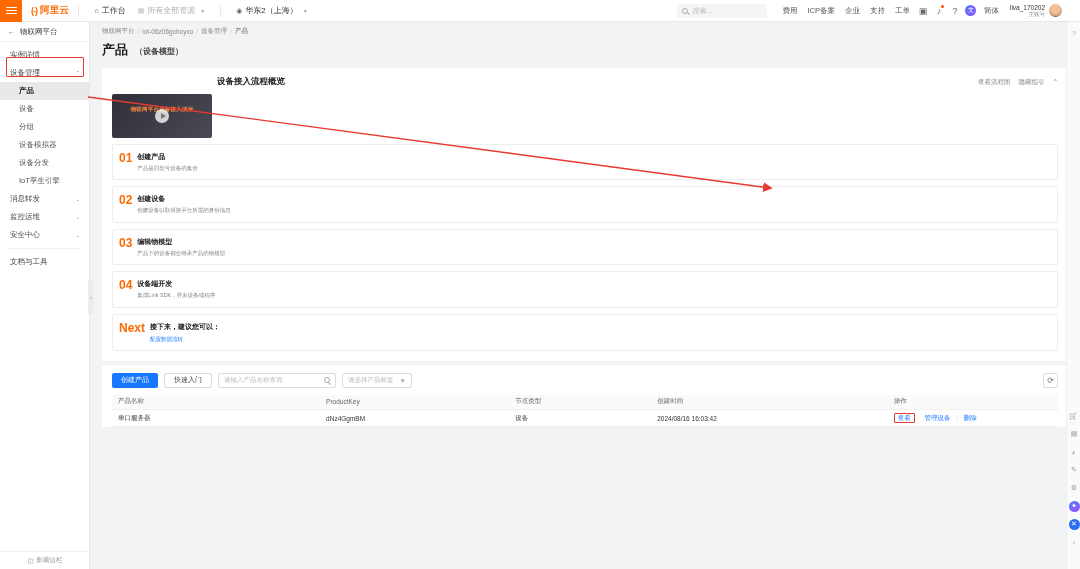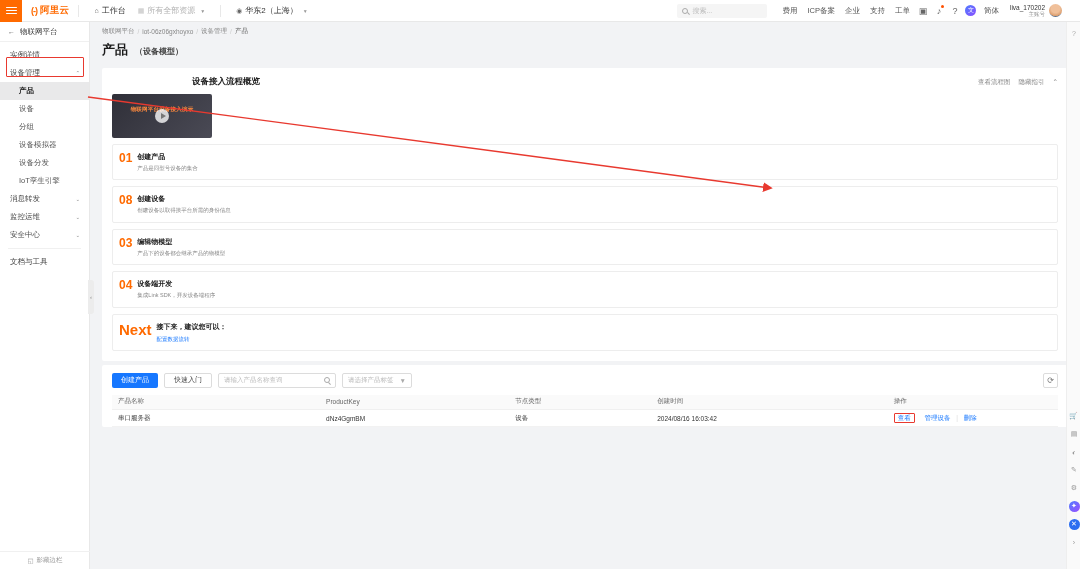--- a/index.html
+++ b/index.html
@@ -119,21 +119,21 @@
   .crumb .last { color: #666; }
   .page-title-row { display: flex; align-items: baseline; gap: 7px; padding: 0 12px; height: 24px; }
   .page-title { font-size: 13px; font-weight: bold; color: #1b1b1b; }
   .page-sub { font-size: 8px; color: #444; font-weight: bold; }
 
   .card {
     margin: 3px 12px 0 12px; background: #fff; border-radius: 2px;
     padding: 8px 10px 10px 10px;
   }
   .card-head { display: flex; align-items: center; }
-  .card-title { font-size: 8.5px; font-weight: bold; color: #222; margin-left: 80px; text-align: center; }
+  .card-title { font-size: 8.5px; font-weight: bold; color: #222; margin-left: 105px; text-align: center; }
   .card-actions { margin-left: auto; display: flex; align-items: center; gap: 8px; font-size: 6.5px; color: #888; }
 
   .flowrow { display: flex; gap: 6px; margin-top: 6px; align-items: stretch; flex-direction: column; }
   .video-thumb {
     width: 100px; height: 44px; border-radius: 2px; flex: 0 0 auto;
     background: linear-gradient(135deg,#2f2f38,#4a4a55);
     position: relative; display: flex; align-items: center; justify-content: center;
     overflow: hidden;
   }
   .video-caption {
@@ -147,21 +147,21 @@
   }
   .play-btn::after {
     content: ""; border-left: 5px solid #777; border-top: 3.4px solid transparent;
     border-bottom: 3.4px solid transparent; margin-left: 2px;
   }
   .step {
     flex: 1 1 0; border: 1px solid #ededed; border-radius: 2px;
     padding: 7px 7px 7px 6px; display: flex; gap: 5px; min-width: 0;
   }
   .step-num { font-size: 12px; font-weight: bold; color: #ff6a00; line-height: 1; flex: 0 0 auto; }
-  .step-num.next { font-size: 15px; }
+  .step-num.next { font-size: 12px; }
   .step-body { min-width: 0; }
   .step-title { font-size: 7px; font-weight: bold; color: #222; margin-bottom: 3px; white-space: nowrap; }
   .step-desc { font-size: 5.5px; color: #888; line-height: 1.35; }
   .step-link { font-size: 5.5px; color: #1677ff; margin-top: 4px; display: block; }
 
   .panel { margin: 4px 12px 0 12px; background: #fff; border-radius: 2px; padding: 8px 10px 0 10px; position: relative; }
   .toolbar { display: flex; align-items: center; gap: 6px; }
   .btn-primary {
     background: #1677ff; color: #fff; font-size: 7px; height: 15px;
     padding: 0 9px; border-radius: 2px; display: flex; align-items: center; border: none;
@@ -385,21 +385,21 @@
       </div>
 
       <div class="step">
         <span class="step-num">01</span>
         <div class="step-body">
           <div class="step-title">创建产品</div>
           <div class="step-desc">产品是同型号设备的集合</div>
         </div>
       </div>
       <div class="step">
-        <span class="step-num">08</span>
+        <span class="step-num">02</span>
         <div class="step-body">
           <div class="step-title">创建设备</div>
           <div class="step-desc">创建设备以取得接平台所需的身份信息</div>
         </div>
       </div>
       <div class="step">
         <span class="step-num">03</span>
         <div class="step-body">
           <div class="step-title">编辑物模型</div>
           <div class="step-desc">产品下的设备都会继承产品的物模型</div>

